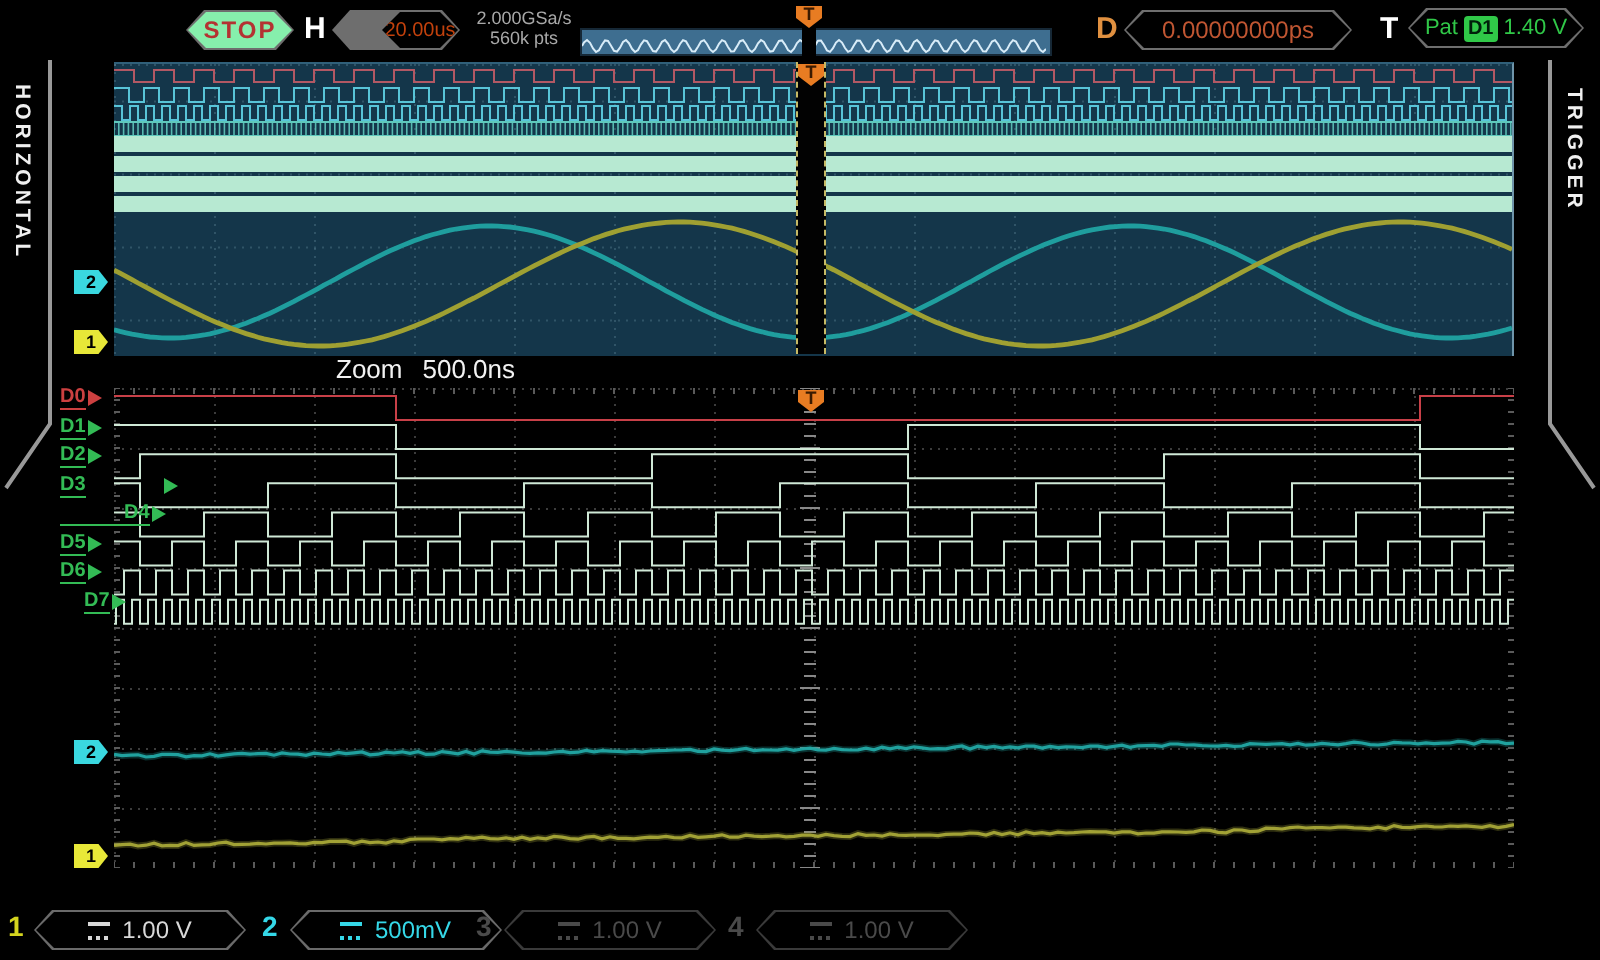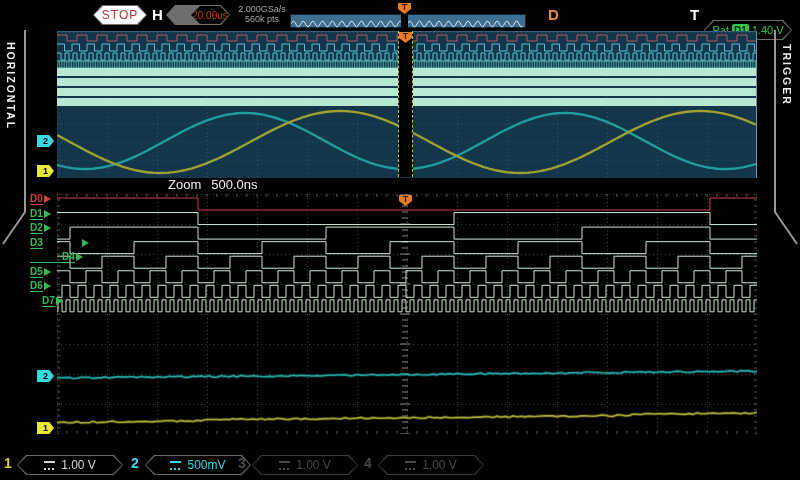--- a/index.html
+++ b/index.html
@@ -10,36 +10,36 @@
   
   #logo{left:8px;top:2px;font-family:"Liberation Serif",serif;font-weight:bold;
         font-size:21px;color:#e8c81e;letter-spacing:1px;}
   .hexbadge{height:20px;display:flex;align-items:center;justify-content:center;
             clip-path:polygon(9px 0,calc(100% - 9px) 0,100% 50%,calc(100% - 9px) 100%,9px 100%,0 50%);
             background:#6e6e6e;}
   .hexinner{position:absolute;left:1px;top:1px;right:1px;bottom:1px;background:#000;
             clip-path:polygon(9px 0,calc(100% - 9px) 0,100% 50%,calc(100% - 9px) 100%,9px 100%,0 50%);
             display:flex;align-items:center;justify-content:center;gap:3px;}
   #stop-badge{left:93px;top:5px;width:54px;}
-  #stop-badge .hexinner{background:#ffffff;color:#b43232;font-weight:normal;font-size:12px;letter-spacing:1px;}
+  #stop-badge .hexinner{background:#86efac;color:#b43232;font-weight:bold;font-size:12px;letter-spacing:1px;}
   #h-label{left:152px;top:6px;font-size:15px;font-weight:bold;color:#fff;}
   #timebase-badge{left:166px;top:5px;width:64px;}
   #timebase-badge .hexinner{color:#c2410c;font-size:10px;margin-left:24px;}
   #srate{left:233px;top:4px;width:58px;text-align:center;font-size:9px;line-height:10px;color:#a8a8a8;}
   #mem-strip{left:290px;top:14px;width:234px;height:12px;background:#3e6e90;border:1px solid #162836;}
   #strip-notch{left:401px;top:14px;width:7px;height:14px;background:#000;}
   .tflag{width:13px;height:11px;background:#e87c22;
          clip-path:polygon(0 0,100% 0,100% 55%,50% 100%,0 55%);
          color:#3a1a00;font-size:9px;font-weight:bold;text-align:center;line-height:9px;}
   #strip-tflag{left:398px;top:3px;}
   #d-label{left:548px;top:6px;font-size:15px;font-weight:bold;color:#e09040;}
   #delay-badge{left:562px;top:5px;width:114px;}
   #delay-badge .hexinner{color:#c05632;font-size:12px;}
   #t-label{left:690px;top:6px;font-size:15px;font-weight:bold;color:#fff;}
-  #pat-badge{left:704px;top:20px;width:88px;}
+  #pat-badge{left:704px;top:4px;width:88px;}
   #pat-badge .hexinner{color:#30c848;font-size:11px;}
   #pat-src{background:#30c848;color:#00200a;font-weight:bold;font-size:10px;
            padding:0 2px;border-radius:2px;line-height:13px;}
 
   
   .sidetab{top:30px;width:28px;height:235px;}
   #left-tab{left:0;} #right-tab{left:772px;}
   .vtext{position:absolute;writing-mode:vertical-rl;text-orientation:mixed;
          font-size:10.5px;font-weight:bold;letter-spacing:2px;color:#f0f0f0;}
   #left-tab .vtext{left:5px;top:12px;}
@@ -104,20 +104,25 @@
 
   <div class="abs" id="mem-strip">
     <svg id="strip-svg" width="232" height="10">
         <path d="M0,5 L1.0,3.2 L2.5,2.0 L4.0,3.4 L5.5,6.2 L7.0,8.0 L8.5,7.1 L10.0,4.4 L11.5,2.2 L13.0,2.5 L14.5,4.9 L16.0,7.4 L17.5,7.8 L19.0,5.8 L20.5,3.0 L22.0,2.0 L23.5,3.6 L25.0,6.4 L26.5,8.0 L28.0,7.0 L29.5,4.2 L31.0,2.2 L32.5,2.6 L34.0,5.1 L35.5,7.5 L37.0,7.8 L38.5,5.6 L40.0,2.9 L41.5,2.0 L43.0,3.8 L44.5,6.6 L46.0,8.0 L47.5,6.8 L49.0,4.0 L50.5,2.1 L52.0,2.7 L53.5,5.3 L55.0,7.6 L56.5,7.7 L58.0,5.4 L59.5,2.8 L61.0,2.1 L62.5,4.0 L64.0,6.7 L65.5,8.0 L67.0,6.7 L68.5,3.9 L70.0,2.1 L71.5,2.8 L73.0,5.5 L74.5,7.7 L76.0,7.6 L77.5,5.2 L79.0,2.6 L80.5,2.1 L82.0,4.1 L83.5,6.9 L85.0,8.0 L86.5,6.5 L88.0,3.7 L89.5,2.0 L91.0,3.0 L92.5,5.7 L94.0,7.8 L95.5,7.5 L97.0,5.0 L98.5,2.5 L100.0,2.2 L101.5,4.3 L103.0,7.0 L104.5,8.0 L106.0,6.3 L107.5,3.5 L109.0,2.0 L110.5,3.1 L112.0,5.9 L113.5,7.9 L115.0,7.4 L116.5,4.8 L118.0,2.4 L119.5,2.3 L121.0,4.5 L122.5,7.2 L124.0,7.9 L125.5,6.1 L127.0,3.3 L128.5,2.0 L130.0,3.3 L131.5,6.0 L133.0,7.9 L134.5,7.2 L136.0,4.6 L137.5,2.3 L139.0,2.4 L140.5,4.7 L142.0,7.3 L143.5,7.9 L145.0,6.0 L146.5,3.2 L148.0,2.0 L149.5,3.4 L151.0,6.2 L152.5,8.0 L154.0,7.1 L155.5,4.4 L157.0,2.2 L158.5,2.5 L160.0,4.9 L161.5,7.4 L163.0,7.8 L164.5,5.8 L166.0,3.0 L167.5,2.0 L169.0,3.6 L170.5,6.4 L172.0,8.0 L173.5,7.0 L175.0,4.2 L176.5,2.2 L178.0,2.6 L179.5,5.1 L181.0,7.5 L182.5,7.8 L184.0,5.6 L185.5,2.9 L187.0,2.0 L188.5,3.8 L190.0,6.6 L191.5,8.0 L193.0,6.8 L194.5,4.0 L196.0,2.1 L197.5,2.7 L199.0,5.3 L200.5,7.6 L202.0,7.7 L203.5,5.4 L205.0,2.8 L206.5,2.1 L208.0,4.0 L209.5,6.7 L211.0,8.0 L212.5,6.7 L214.0,3.9 L215.5,2.1 L217.0,2.8 L218.5,5.5 L220.0,7.7 L221.5,7.6 L223.0,5.2 L224.5,2.6 L226.0,2.1 L227.5,4.1 L229.0,6.9 L230.5,8.0 L232.0,6.5" stroke="#d8ecf8" stroke-width="1" fill="none"></path>
       </svg>
   </div>
   <div class="abs" id="strip-notch"></div>
   <div class="abs tflag" id="strip-tflag">T</div>
 
   <div class="abs" id="d-label">D</div>
+  <div class="abs hexbadge" id="delay-badge">
+    <div class="hexinner">
+        <span>0.00000000ps</span>
+      </div>
+  </div>
 
   <div class="abs" id="t-label">T</div>
   <div class="abs hexbadge" id="pat-badge">
     <div class="hexinner">
       <span>Pat</span>
       <span id="pat-src">D1</span>
       <span>1.40 V</span>
     </div>
   </div>
 

